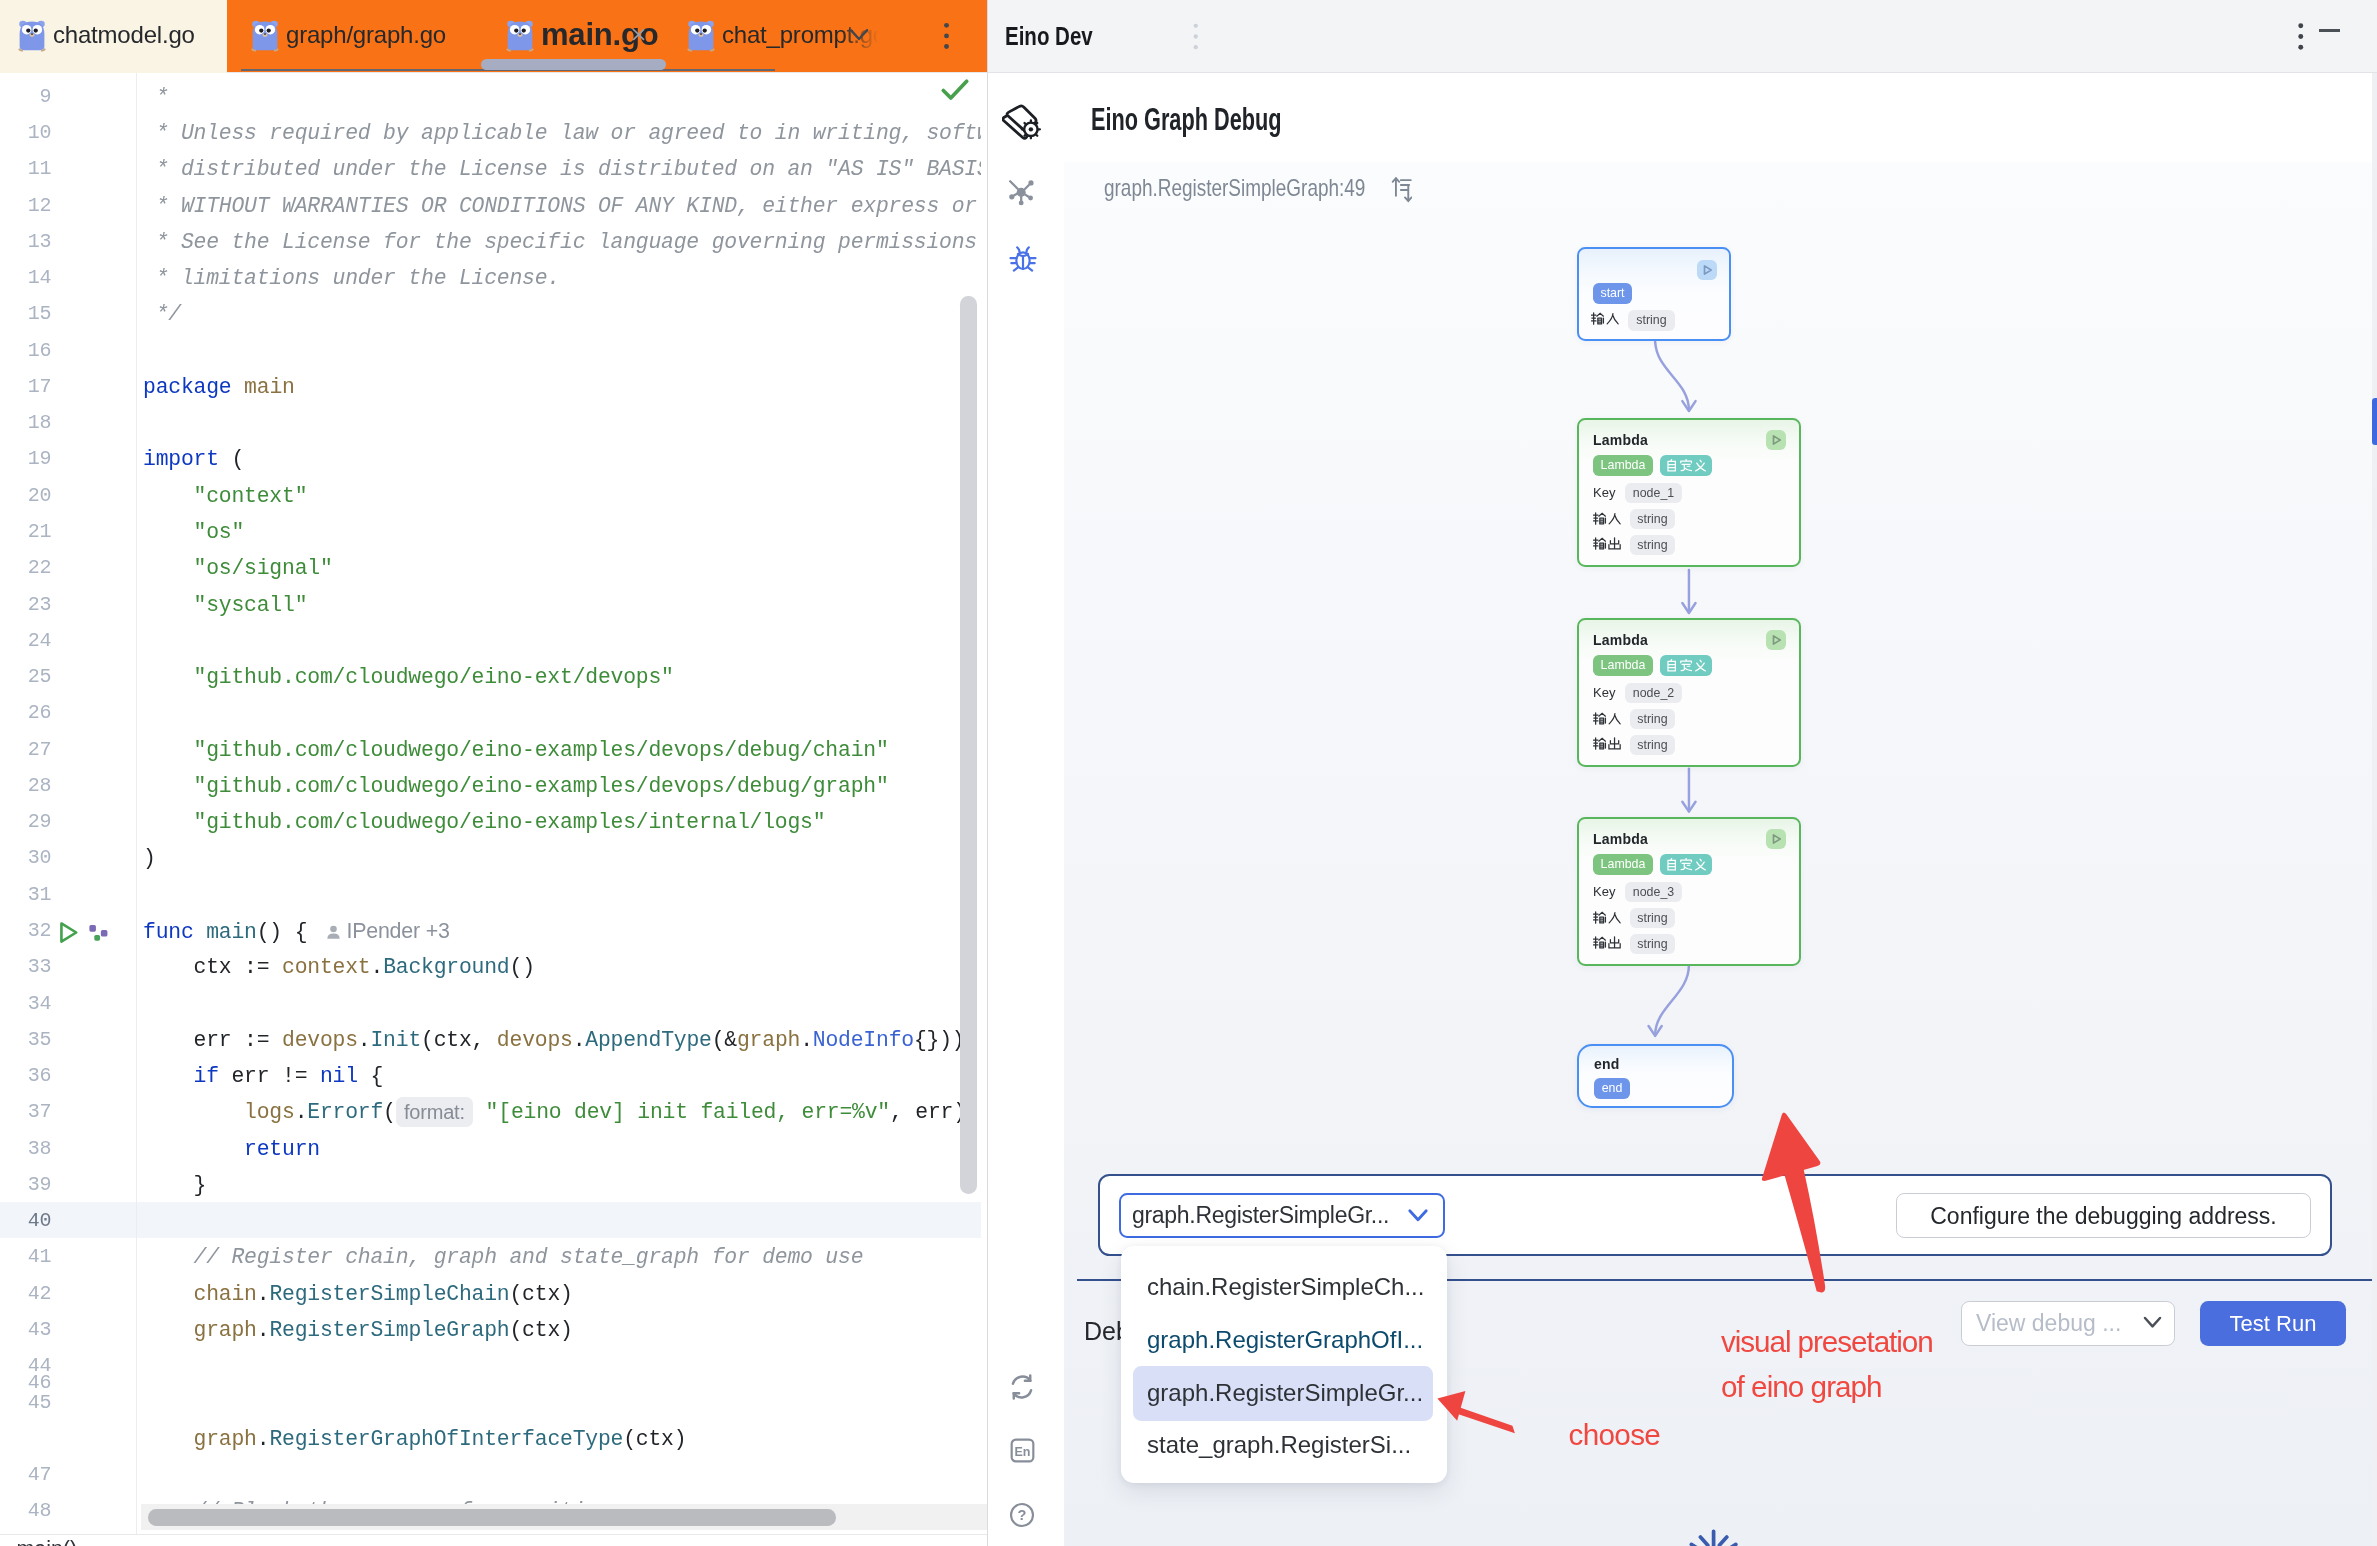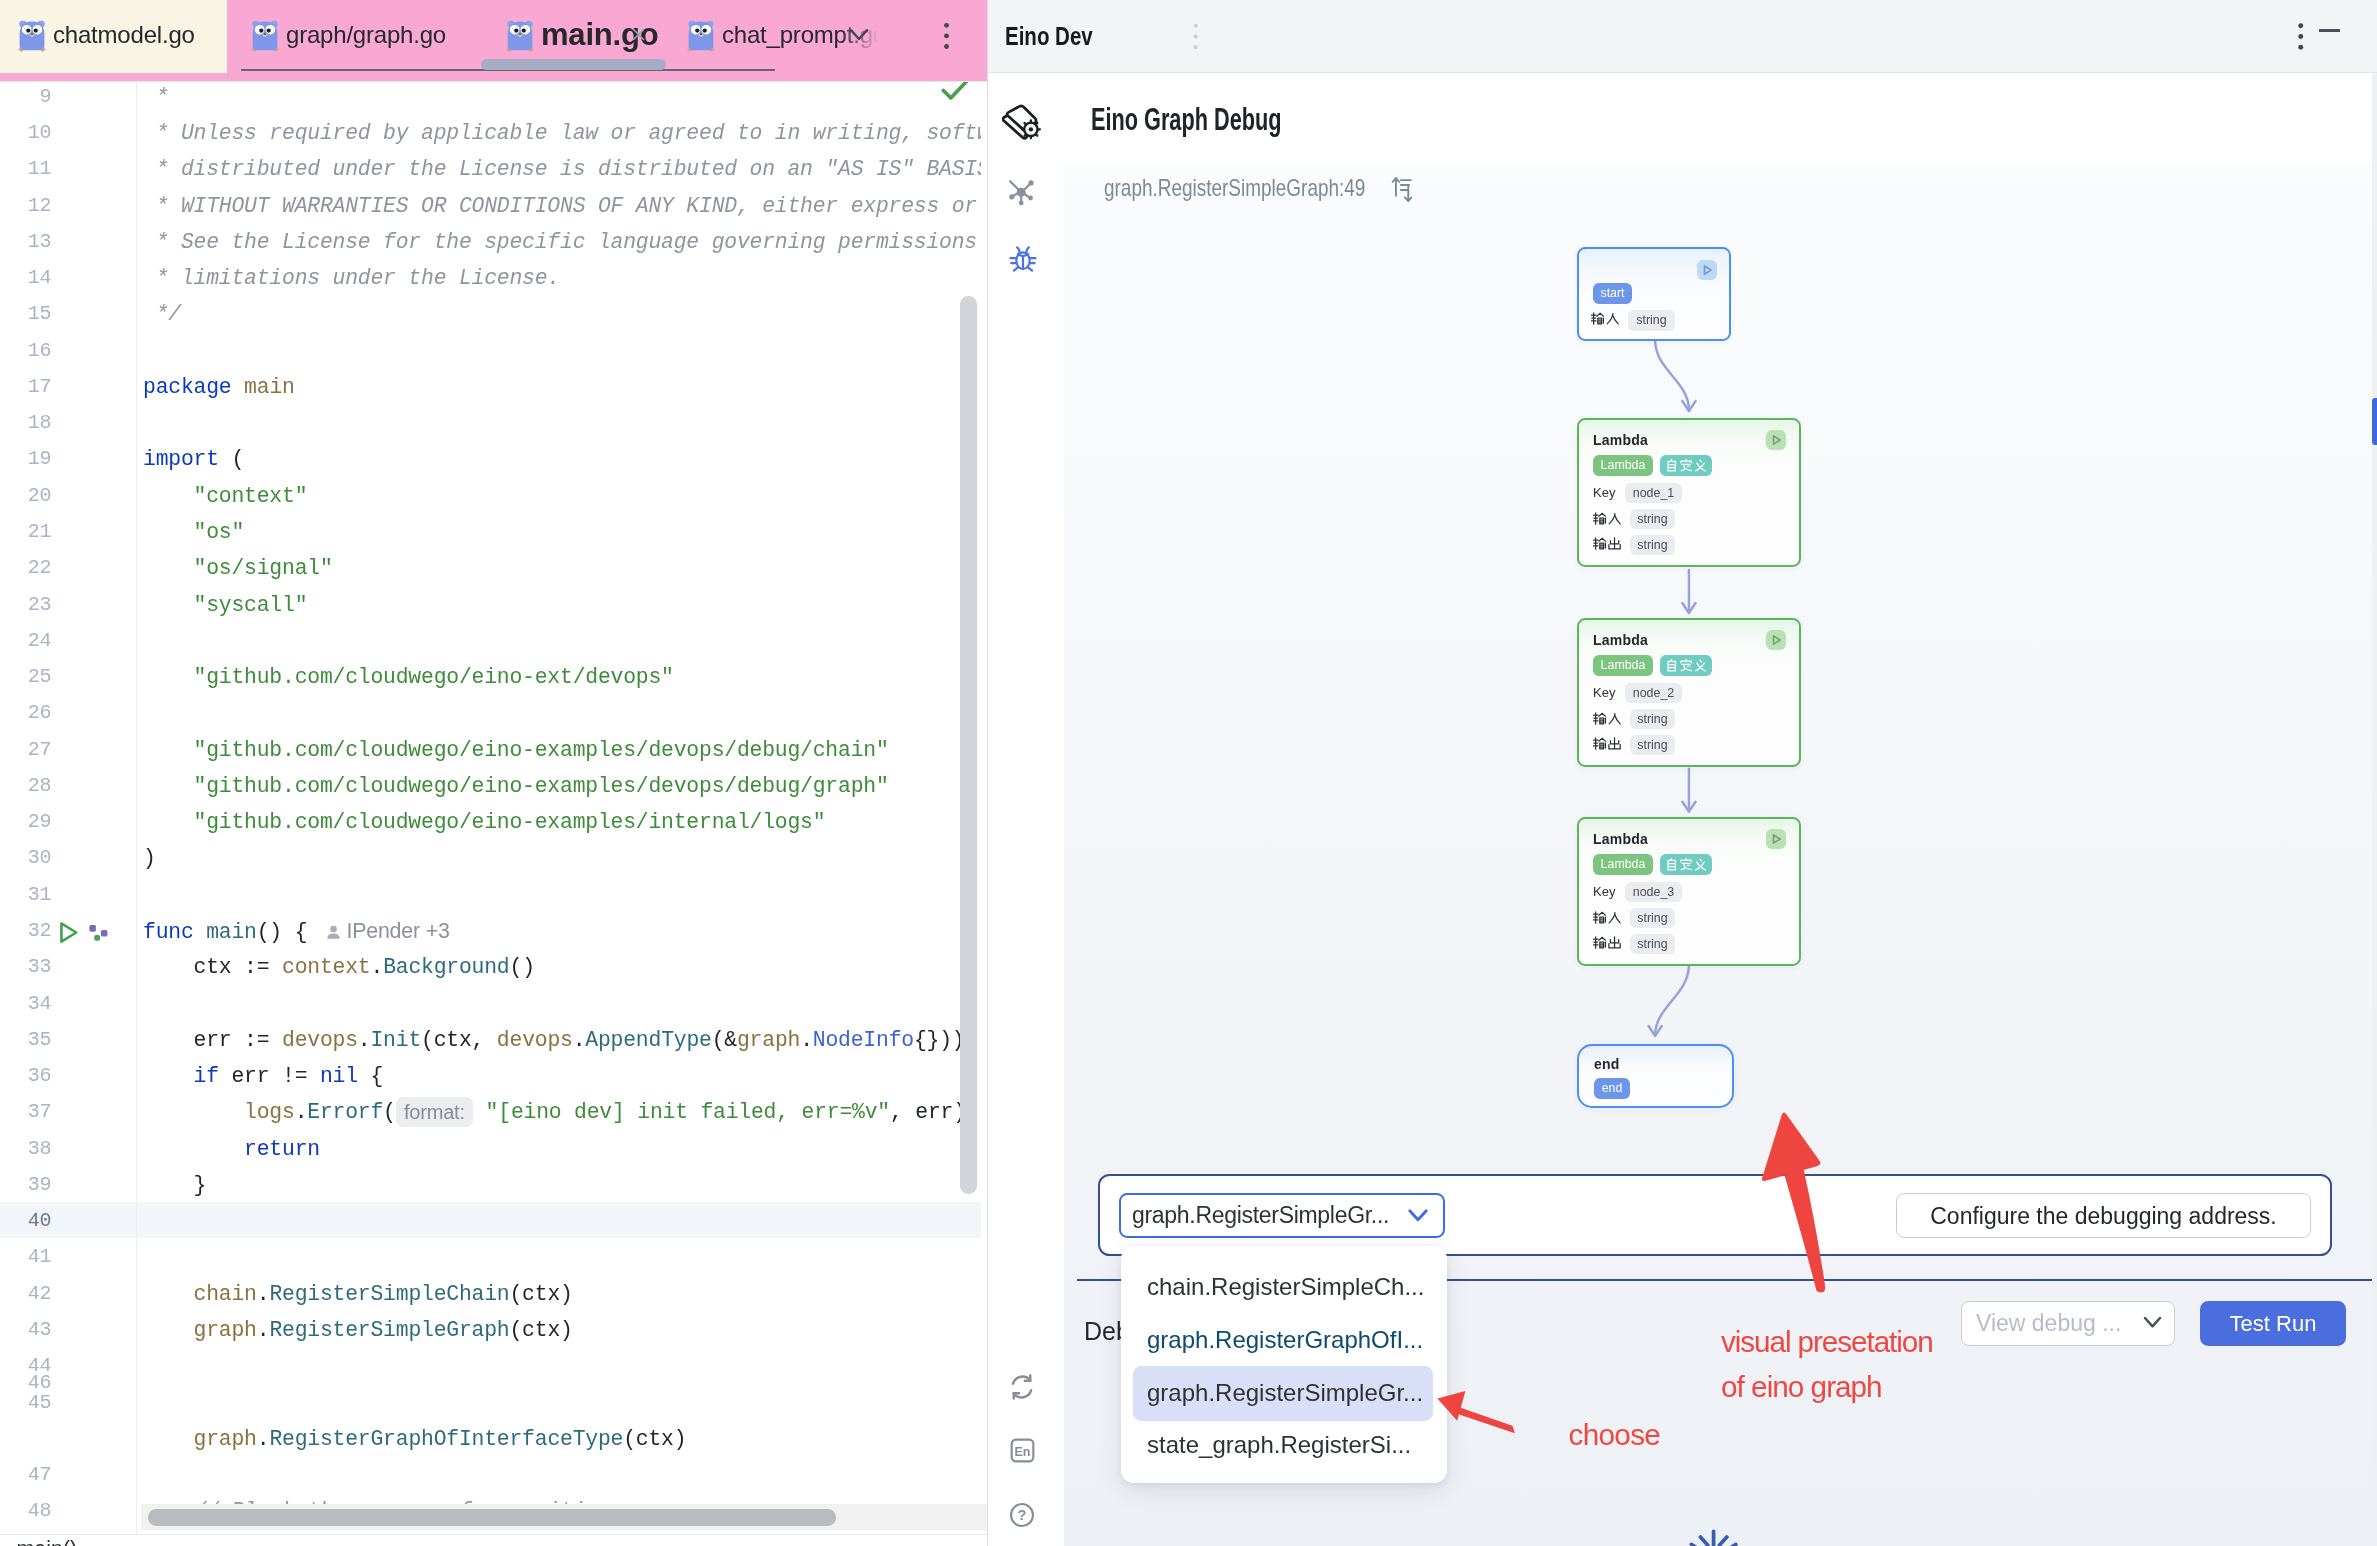--- a/index.html
+++ b/index.html
@@ -1,20 +1,20 @@
 <!DOCTYPE html>
 <html style="font-size:13px"><head><meta charset="utf-8">
 <style>
 *{margin:0;padding:0;box-sizing:border-box}
 html,body{width:2377px;height:1547px;overflow:hidden;background:#fff}
 body{font-family:"Liberation Sans",sans-serif;position:relative}
 .abs{position:absolute}
 
 #editor{position:absolute;left:0;top:0;width:987px;height:1547px;background:#fff;overflow:hidden}
-#tabs{position:absolute;left:0;top:0;width:987px;height:82px;background:#f9a8d4;border-bottom:0.8px solid #e7e8ea}
+#tabs{position:absolute;left:0;top:0;width:987px;height:73px;background:#f97316;border-bottom:0.8px solid #e7e8ea}
 .tabtxt{position:absolute;top:0;height:73px;line-height:69px;font-size:24px;color:#26282c;white-space:nowrap;letter-spacing:-0.2px}
 #codewrap{position:absolute;left:0;top:73px;width:981px;height:1461px;overflow:hidden}
 .cl{position:absolute;left:143px;height:36px;line-height:36px;font-family:"Liberation Mono",monospace;
     font-size:21.4px;color:#212428;white-space:pre}
 .cl span{letter-spacing:-0.2px}
 .ln{position:absolute;left:0;width:51px;text-align:right;height:36px;line-height:36px;
     font-family:"Liberation Mono",monospace;font-size:20px;color:#abb4c2;letter-spacing:-0.4px}
 .ln.cur{color:#6e7888}
 .k{color:#0d38c1}.s{color:#3e8c3a}.c{color:#8f959d;font-style:italic}
 .p{color:#8a7140}.f{color:#2d6a7d}.t{color:#3a63d2}
@@ -57,21 +57,21 @@
 <div class="cl" style="top:586px"><span>    </span><span class="s">"github.com/cloudwego/eino-ext/devops"</span></div>
 <div class="cl" style="top:659px"><span>    </span><span class="s">"github.com/cloudwego/eino-examples/devops/debug/chain"</span></div>
 <div class="cl" style="top:695px"><span>    </span><span class="s">"github.com/cloudwego/eino-examples/devops/debug/graph"</span></div>
 <div class="cl" style="top:731px"><span>    </span><span class="s">"github.com/cloudwego/eino-examples/internal/logs"</span></div>
 <div class="cl" style="top:767px"><span>)</span></div>
 <div class="cl" style="top:876px"><span>    ctx := </span><span class="p">context</span><span>.</span><span class="f">Background</span><span>()</span></div>
 <div class="cl" style="top:949px"><span>    err := </span><span class="p">devops</span><span>.</span><span class="f">Init</span><span>(ctx, </span><span class="p">devops</span><span>.</span><span class="f">AppendType</span><span>(&amp;</span><span class="p">graph</span><span>.</span><span class="t">NodeInfo</span><span>{}))</span></div>
 <div class="cl" style="top:985px"><span>    </span><span class="k">if</span><span> err != </span><span class="k">nil</span><span> {</span></div>
 <div class="cl" style="top:1058px"><span>        </span><span class="k">return</span></div>
 <div class="cl" style="top:1094px"><span>    }</span></div>
-<div class="cl" style="top:1166px"><span>    </span></div>
+<div class="cl" style="top:1166px"><span>    </span><span class="c">// Register chain, graph and state_graph for demo use</span></div>
 <div class="cl" style="top:1203px"><span>    </span><span class="p">chain</span><span>.</span><span class="f">RegisterSimpleChain</span><span>(ctx)</span></div>
 <div class="cl" style="top:1239px"><span>    </span><span class="p">graph</span><span>.</span><span class="f">RegisterSimpleGraph</span><span>(ctx)</span></div>
 <div class="cl" style="top:1348px"><span>    </span><span class="p">graph</span><span>.</span><span class="f">RegisterGraphOfInterfaceType</span><span>(ctx)</span></div>
 <div class="cl" style="top:1420px"><span>    </span><span class="c">// Block the process from exiting</span></div>
 <div class="cl" style="top:840px"><span class="k">func</span><span> </span><span class="f">main</span><span>() { </span><span class="inlay">&nbsp;<svg width="15" height="16.5" viewBox="0 0 18 20" style="vertical-align:-2.5px">
             <circle cx="9" cy="6" r="4" fill="#a9aeb6"></circle>
             <path d="M1.5,18 Q1.5,11.5 9,11.5 Q16.5,11.5 16.5,18 Z" fill="#a9aeb6"></path>
           </svg>&nbsp;IPender +3</span></div>
 <div class="cl" style="top:1021px"><span>        </span><span class="p">logs</span><span>.</span><span class="f">Errorf</span><span>(</span><span class="chip">format:</span><span class="s"> "[eino dev] init failed, err=%v"</span><span>, err)</span></div>
 <div class="ln" style="top:5.8px">9</div>

